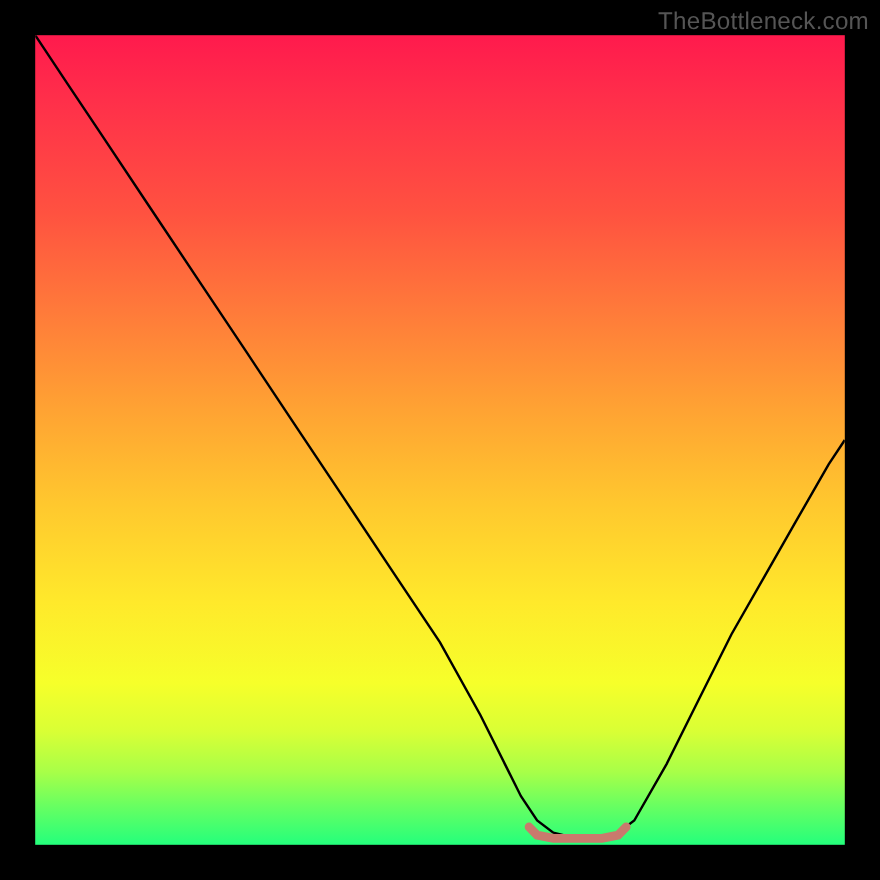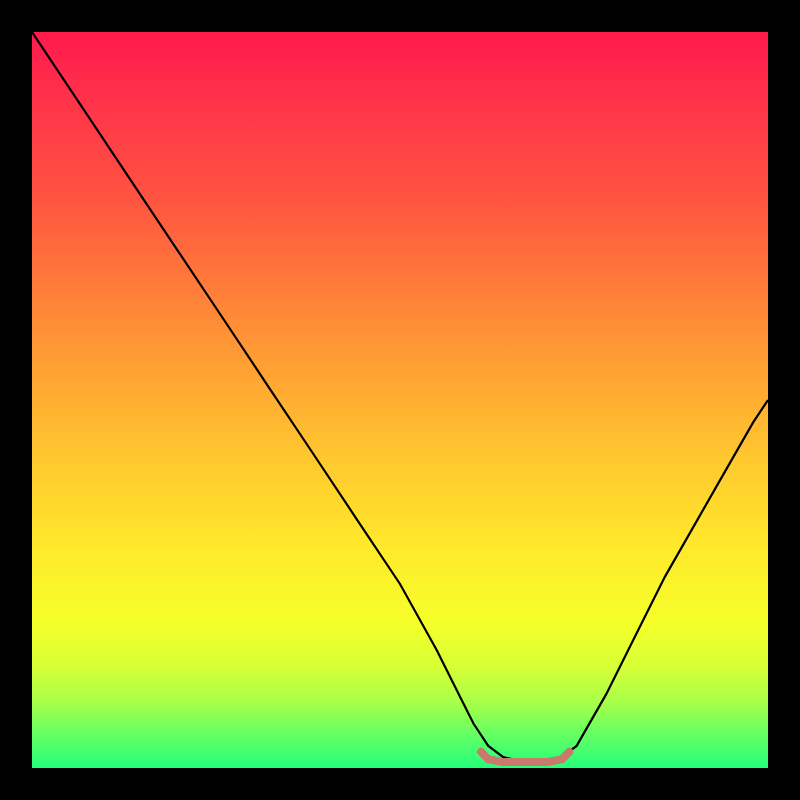--- a/index.html
+++ b/index.html
@@ -57,20 +57,21 @@
     top: 0;
     left: 0;
     width: 736px;
     height: 736px;
   }
 </style>
 </head>
 <body>
 
 <div class="frame">
+  <div class="watermark">TheBottleneck.com</div>
 
   <div class="plot-area">
     <svg class="overlay" viewBox="0 0 736 736" preserveAspectRatio="none">
       <path fill="none" stroke="#000000" stroke-width="2.2" d="M0.0 0.0 L29.4 44.2 L58.9 88.3 L103.0 154.6 L147.2 220.8 L191.4 287.0 L235.5 353.3 L279.7 419.5 L323.8 485.8 L368.0 552.0 L404.8 618.2 L426.9 662.4 L441.6 691.8 L456.3 713.9 L471.0 725.0 L485.8 728.6 L500.5 728.6 L515.2 728.6 L529.9 725.0 L544.6 713.9 L574.1 662.4 L603.5 603.5 L633.0 544.6 L662.4 493.1 L691.8 441.6 L721.3 390.1 L736.0 368.0"></path>
       <path fill="none" stroke="#c97a6d" stroke-width="8" stroke-linecap="round" d="M449.0 719.8 L456.3 727.2 L471.0 730.1 L485.8 730.1 L500.5 730.1 L515.2 730.1 L529.9 727.2 L537.3 719.8"></path>
     </svg>
   </div>
 </div>
 
 </body></html>

